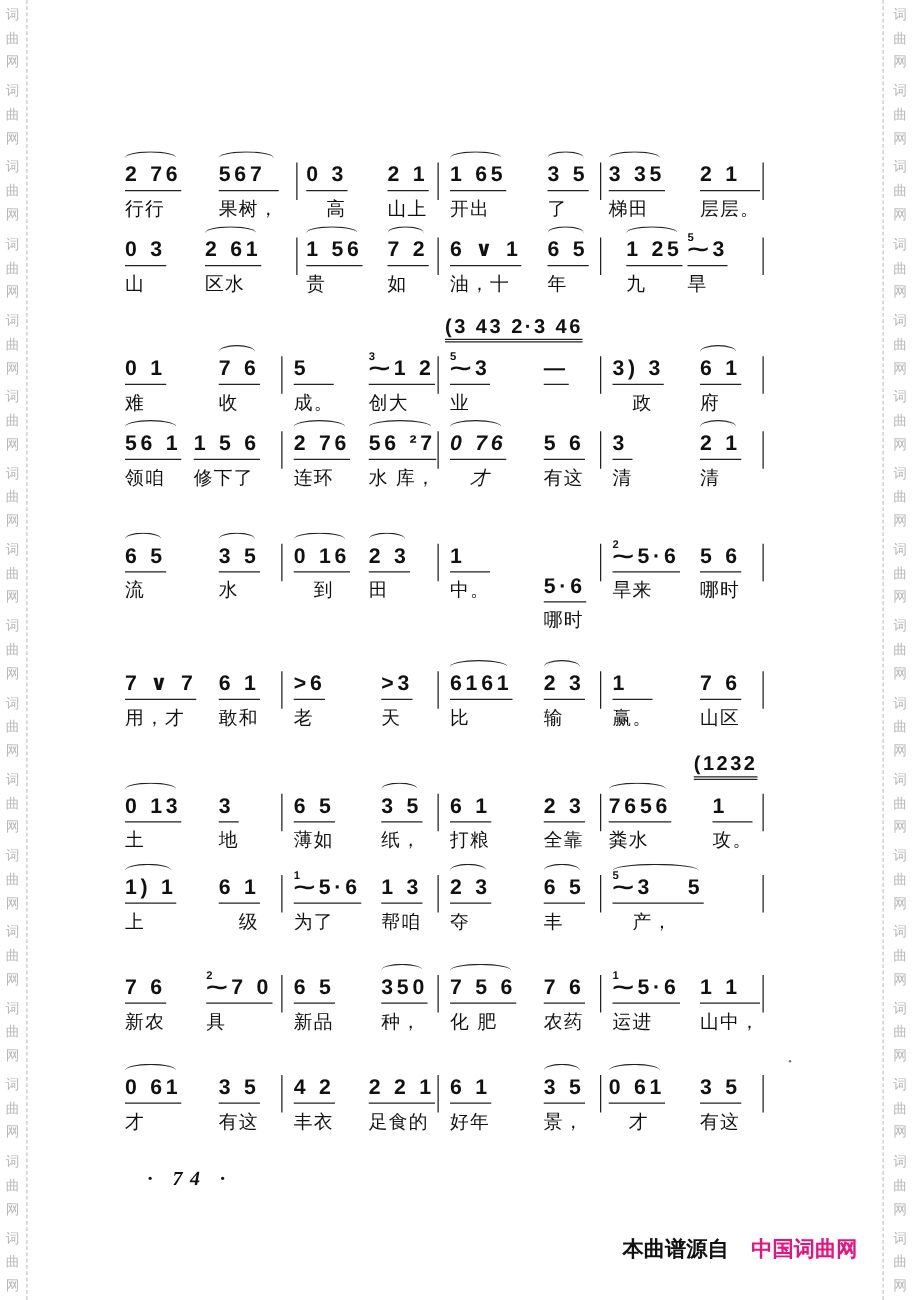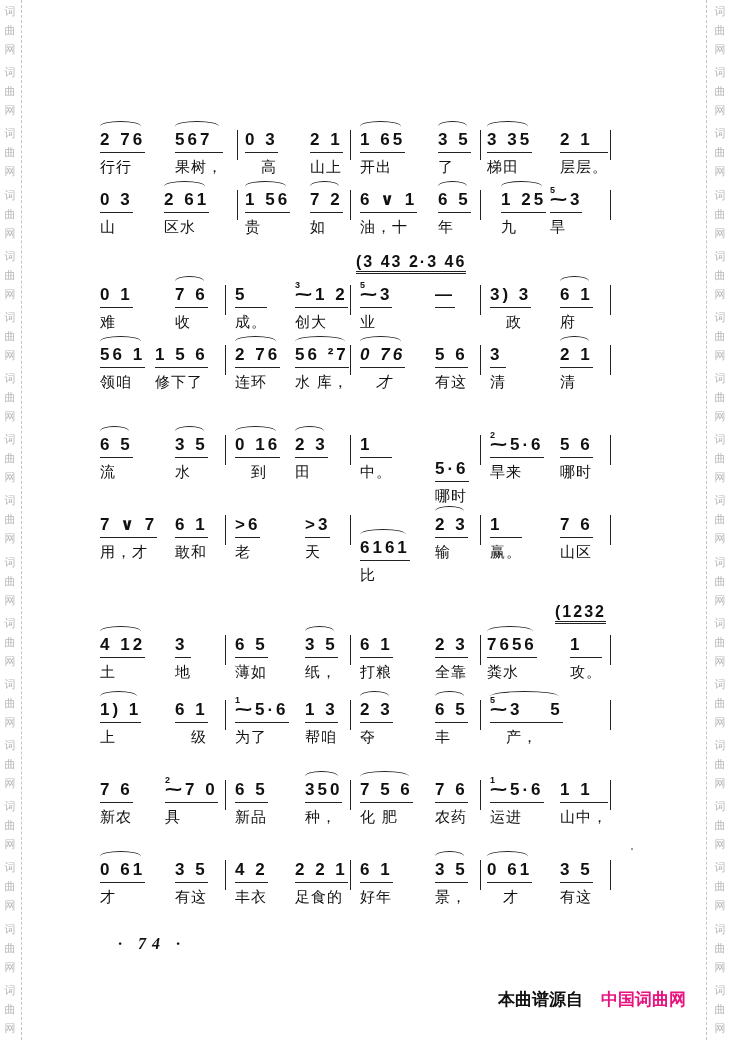--- a/index.html
+++ b/index.html
@@ -394,40 +394,40 @@
       <div class="cell" style="left: 390px;">
         <div class="notes ul"><span>⁓5·6</span><span class="grace">2</span></div>
         <div class="lyric">旱来</div>
       </div>
       <div class="cell" style="left: 460px;">
         <div class="notes ul"><span>5 6</span></div>
         <div class="lyric">哪时</div>
       </div>
       <div class="bar" style="left: 510px;"></div>
     </div>
-    <div class="row" style="top: 385px;">
+    <div class="row" style="top: 407px;">
       <div class="cell" style="left: 0px;">
         <div class="notes ul"><span>7 ∨ 7</span></div>
         <div class="lyric">用，才</div>
       </div>
       <div class="cell" style="left: 75px;">
         <div class="notes ul"><span>6 1</span></div>
         <div class="lyric">敢和</div>
       </div>
       <div class="bar" style="left: 125px;"></div>
       <div class="cell" style="left: 135px;">
         <div class="notes ul"><span>&gt;6</span></div>
         <div class="lyric">老</div>
       </div>
       <div class="cell" style="left: 205px;">
         <div class="notes ul"><span>&gt;3</span></div>
         <div class="lyric">天</div>
       </div>
       <div class="bar" style="left: 250px;"></div>
-      <div class="cell" style="left: 260px; margin-top: 23px;">
+      <div class="cell" style="left: 260px;">
         <div class="notes ul"><span>6161</span><span class="slur"></span></div>
         <div class="lyric">比</div>
       </div>
       <div class="cell" style="left: 335px;">
         <div class="notes ul"><span>2 3</span><span class="slur"></span></div>
         <div class="lyric">输</div>
       </div>
       <div class="bar" style="left: 380px;"></div>
       <div class="cell" style="left: 390px;">
         <div class="notes ul"><span>1</span></div>
@@ -435,21 +435,21 @@
       </div>
       <div class="cell" style="left: 460px;">
         <div class="notes ul"><span>7 6</span></div>
         <div class="lyric">山区</div>
       </div>
       <div class="bar" style="left: 510px;"></div>
     </div>
     <div class="row" style="top: 505px;">
       <div class="intro" style="left: 455px; top: -32px;">(1232</div>
       <div class="cell" style="left: 0px;">
-        <div class="notes ul"><span>4 12</span><span class="slur"></span></div>
+        <div class="notes ul"><span>0 13</span><span class="slur"></span></div>
         <div class="lyric"> 土</div>
       </div>
       <div class="cell" style="left: 75px;">
         <div class="notes ul"><span>3</span></div>
         <div class="lyric">地</div>
       </div>
       <div class="bar" style="left: 125px;"></div>
       <div class="cell" style="left: 135px;">
         <div class="notes ul"><span>6 5</span></div>
         <div class="lyric">薄如</div>

